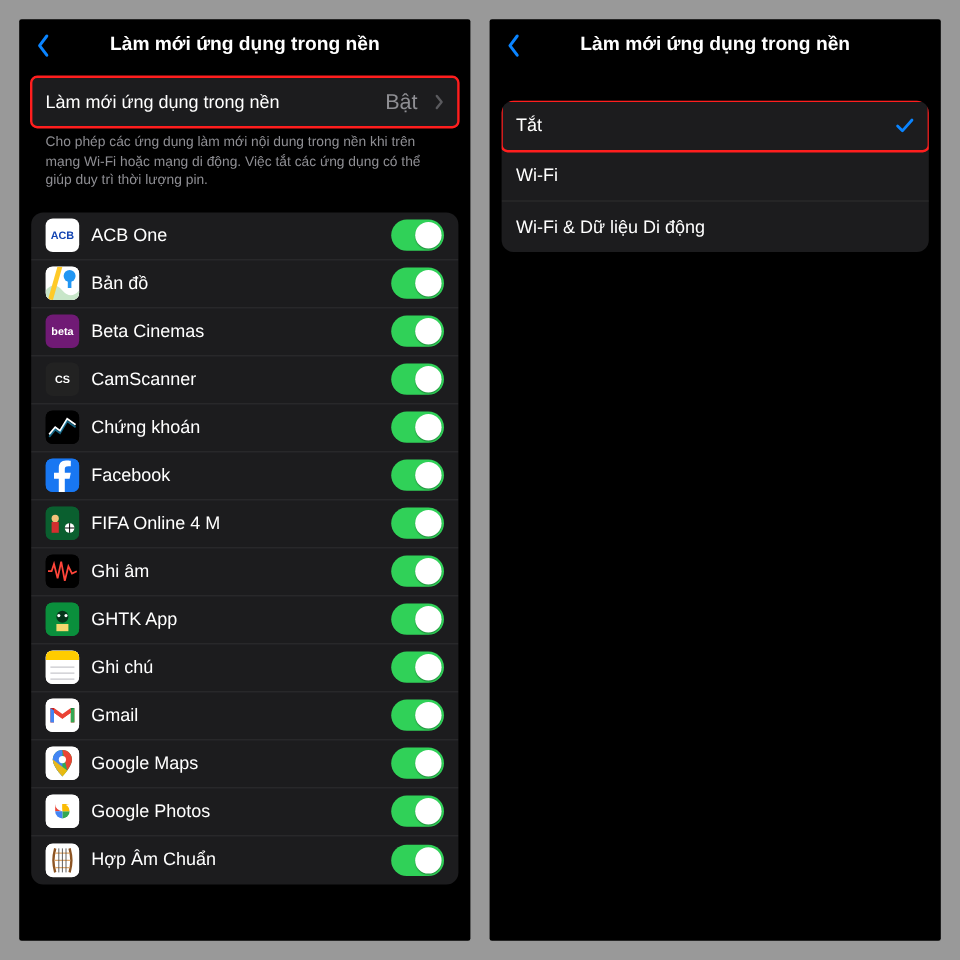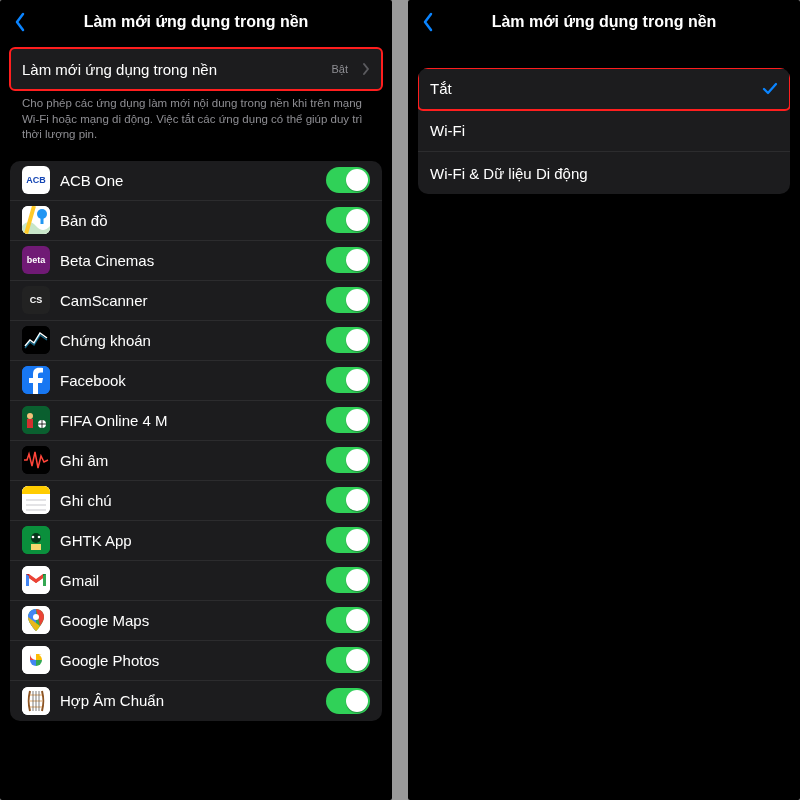--- a/index.html
+++ b/index.html
@@ -1,17 +1,17 @@
 <!DOCTYPE html>
 <html><head>
 <meta charset="utf-8">
 <style>
   * { box-sizing: border-box; margin: 0; padding: 0; }
   html, body { width: 800px; height: 800px; background: #666; font-family: -apple-system, "Helvetica Neue", Arial, sans-serif; }
-  .wrap { display: flex; gap: 16px; padding: 0; width: 800px; height: 800px; background: #999; }
+  .wrap { display: flex; gap: 16px; padding: 16px; width: 800px; height: 800px; background: #999; }
   .phone {
     flex: 1 1 0;
     background: #000;
     color: #fff;
     display: flex;
     flex-direction: column;
     overflow: hidden;
     border-radius: 2px;
   }
   .nav {
@@ -47,21 +47,21 @@
   .row {
     display: flex;
     align-items: center;
     min-height: 42px;
     padding: 6px 12px;
     border-bottom: 0.5px solid #2c2c2e;
     gap: 10px;
   }
   .row:last-child { border-bottom: none; }
   .row .label { flex: 1; font-size: 15px; color: #fff; }
-  .row .value { font-size: 11px; color: #8e8e93; margin-right: 4px; }
+  .row .value { font-size: 18px; color: #8e8e93; margin-right: 4px; }
   .row .chev { color: #5a5a5e; display: flex; align-items: center; }
   .row .check { color: #0a84ff; display: flex; align-items: center; }
   .footnote {
     font-size: 11.5px;
     color: #8e8e93;
     line-height: 1.35;
     padding: 6px 12px 0 12px;
   }
   .appicon {
     width: 28px; height: 28px;
@@ -198,43 +198,43 @@
             <div class="appicon" style="background: rgb(0, 0, 0);">
               <svg viewBox="0 0 28 28">
                 <rect width="28" height="28" fill="#000"></rect>
                 <polyline points="2,14 5,14 7,8 10,20 13,6 16,22 19,10 22,16 26,14" stroke="#ff453a" stroke-width="1.5" fill="none"></polyline>
               </svg>
             </div>
             <span class="label">Ghi âm</span>
             <div class="toggle"></div>
           </div>
           <div class="row app-row">
-            <div class="appicon" style="background: rgb(255, 255, 255);">
-              <svg viewBox="0 0 28 28">
-                <rect width="28" height="28" fill="#fff"></rect>
-                <rect width="28" height="8" fill="#ffcc00"></rect>
-                <line x1="4" y1="14" x2="24" y2="14" stroke="#c7c7cc"></line>
-                <line x1="4" y1="19" x2="24" y2="19" stroke="#c7c7cc"></line>
-                <line x1="4" y1="24" x2="24" y2="24" stroke="#c7c7cc"></line>
-              </svg>
-            </div>
-            <span class="label">Ghi chú</span>
-            <div class="toggle"></div>
-          </div>
-          <div class="row app-row">
             <div class="appicon" style="background: rgb(10, 143, 60);">
               <svg viewBox="0 0 28 28">
                 <rect width="28" height="28" fill="#0a8f3c"></rect>
                 <circle cx="14" cy="12" r="5" fill="#06341a"></circle>
                 <ellipse cx="11" cy="11" rx="1.3" ry="1.3" fill="#fff"></ellipse>
                 <ellipse cx="17" cy="11" rx="1.3" ry="1.3" fill="#fff"></ellipse>
                 <rect x="9" y="18" width="10" height="6" fill="#f5d76e"></rect>
               </svg>
             </div>
             <span class="label">GHTK App</span>
+            <div class="toggle"></div>
+          </div>
+          <div class="row app-row">
+            <div class="appicon" style="background: rgb(255, 255, 255);">
+              <svg viewBox="0 0 28 28">
+                <rect width="28" height="28" fill="#fff"></rect>
+                <rect width="28" height="8" fill="#ffcc00"></rect>
+                <line x1="4" y1="14" x2="24" y2="14" stroke="#c7c7cc"></line>
+                <line x1="4" y1="19" x2="24" y2="19" stroke="#c7c7cc"></line>
+                <line x1="4" y1="24" x2="24" y2="24" stroke="#c7c7cc"></line>
+              </svg>
+            </div>
+            <span class="label">Ghi chú</span>
             <div class="toggle"></div>
           </div>
           <div class="row app-row">
             <div class="appicon" style="background: rgb(255, 255, 255);">
               <svg viewBox="0 0 28 28">
                 <rect width="28" height="28" fill="#fff"></rect>
                 <path d="M4 8 v12 h3 V12 l7 5 7-5 v8 h3 V8 l-10 7 Z" fill="#ea4335"></path>
                 <path d="M4 8 l10 7 10-7" stroke="#c5221f" stroke-width="0" fill="none"></path>
                 <path d="M4 8 h3 l7 5 7-5 h3" fill="none"></path>
                 <path d="M4 8 l10 7 10-7" fill="none" stroke="#fbbc04" stroke-width="0"></path>

